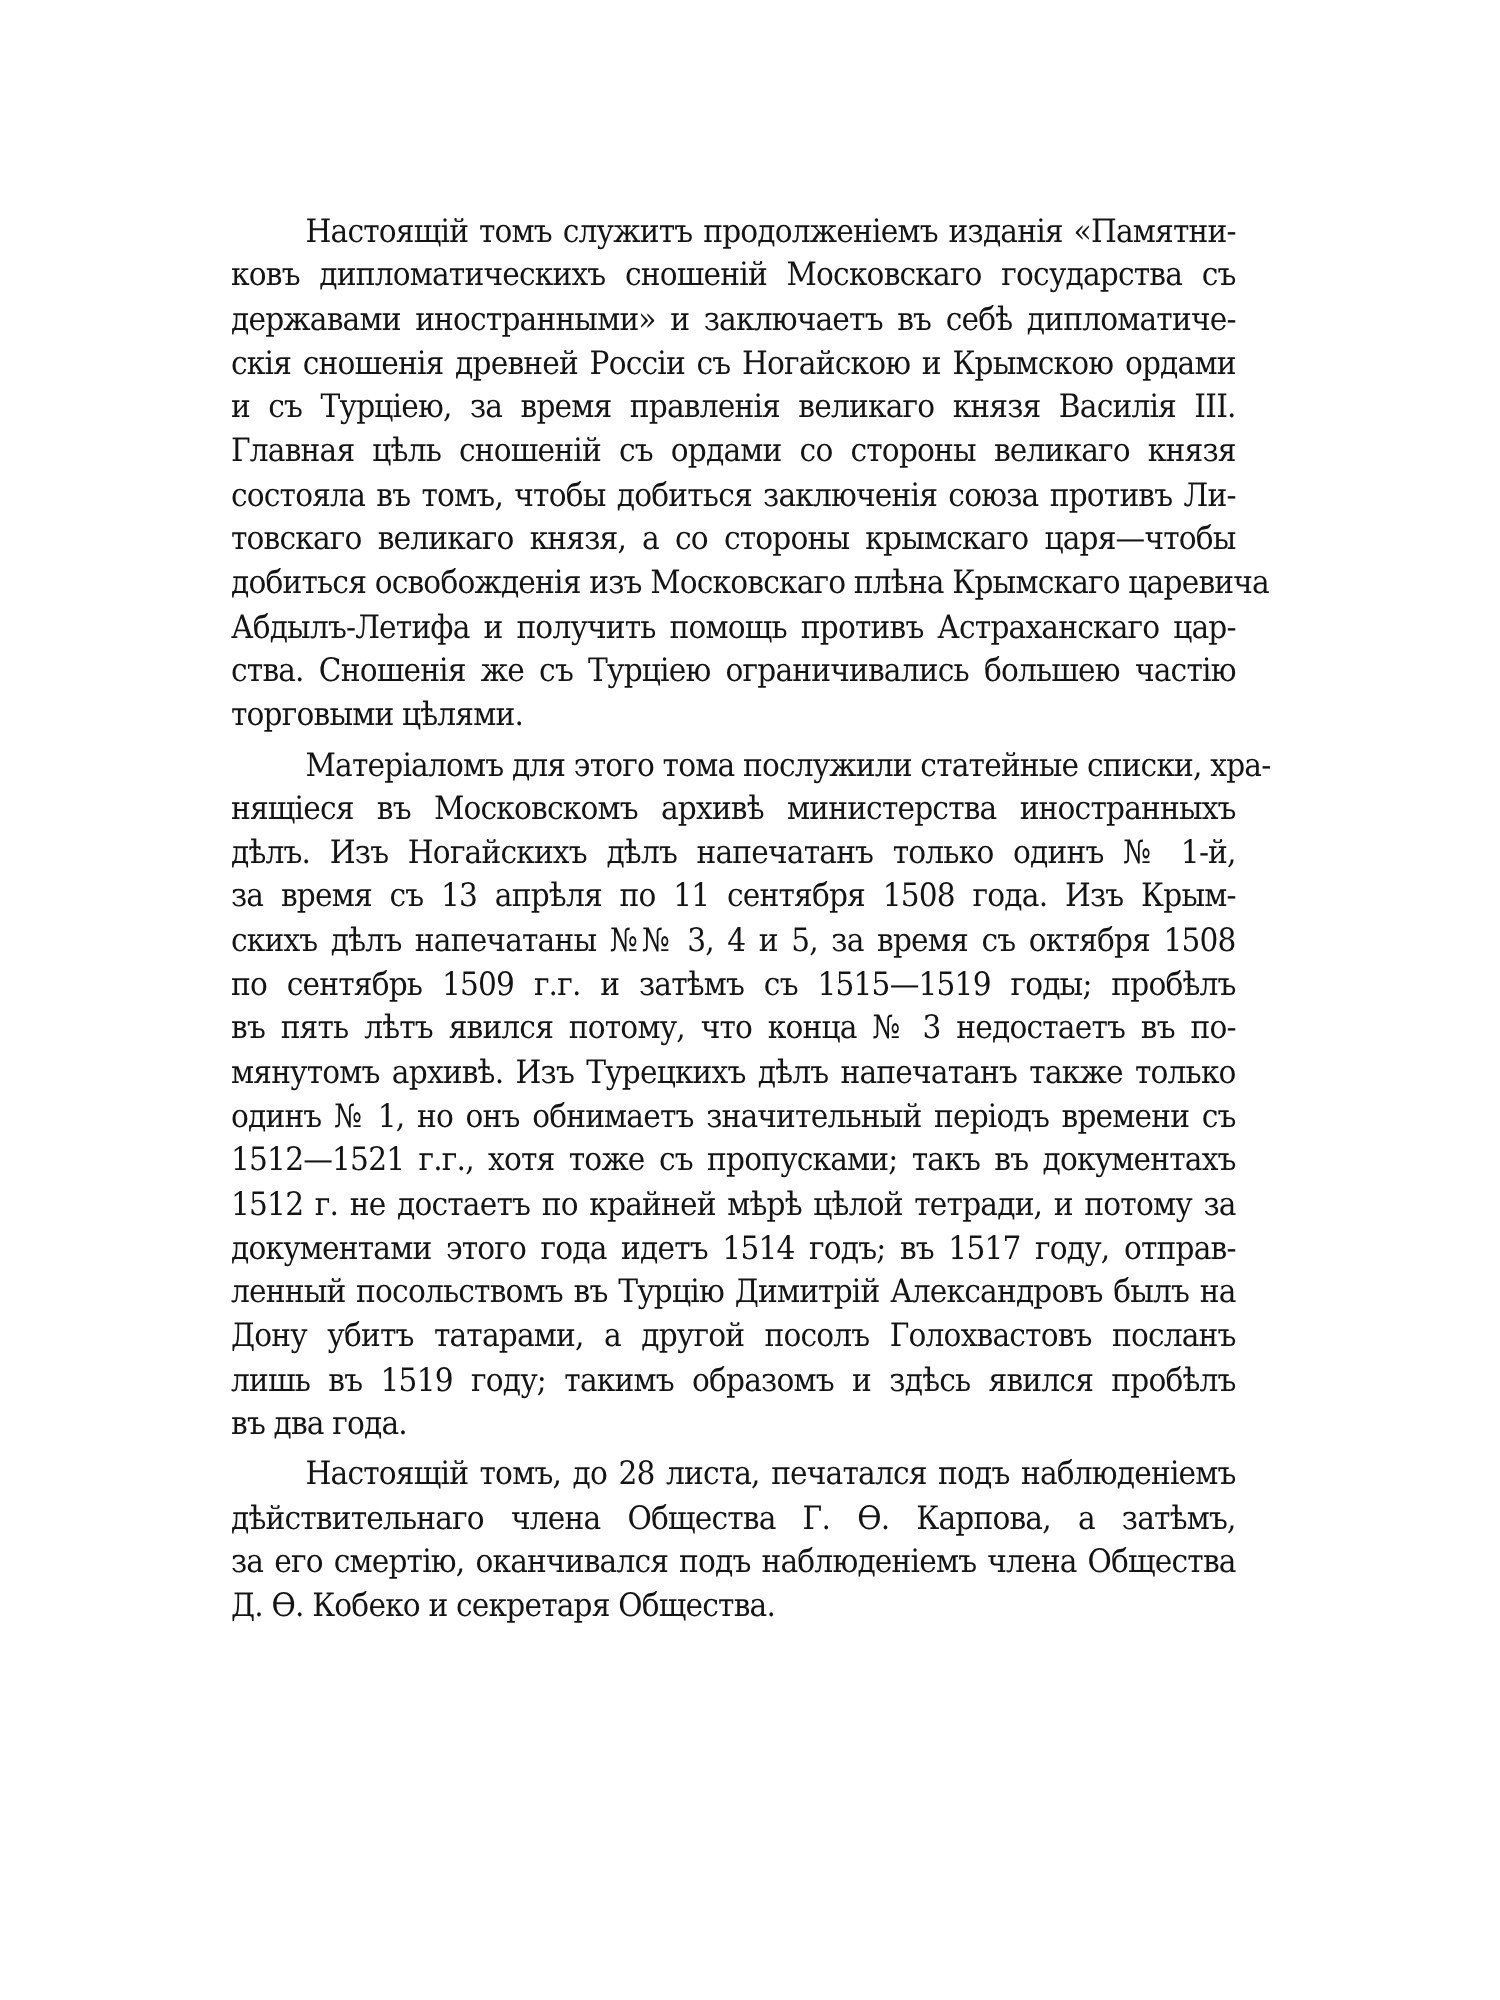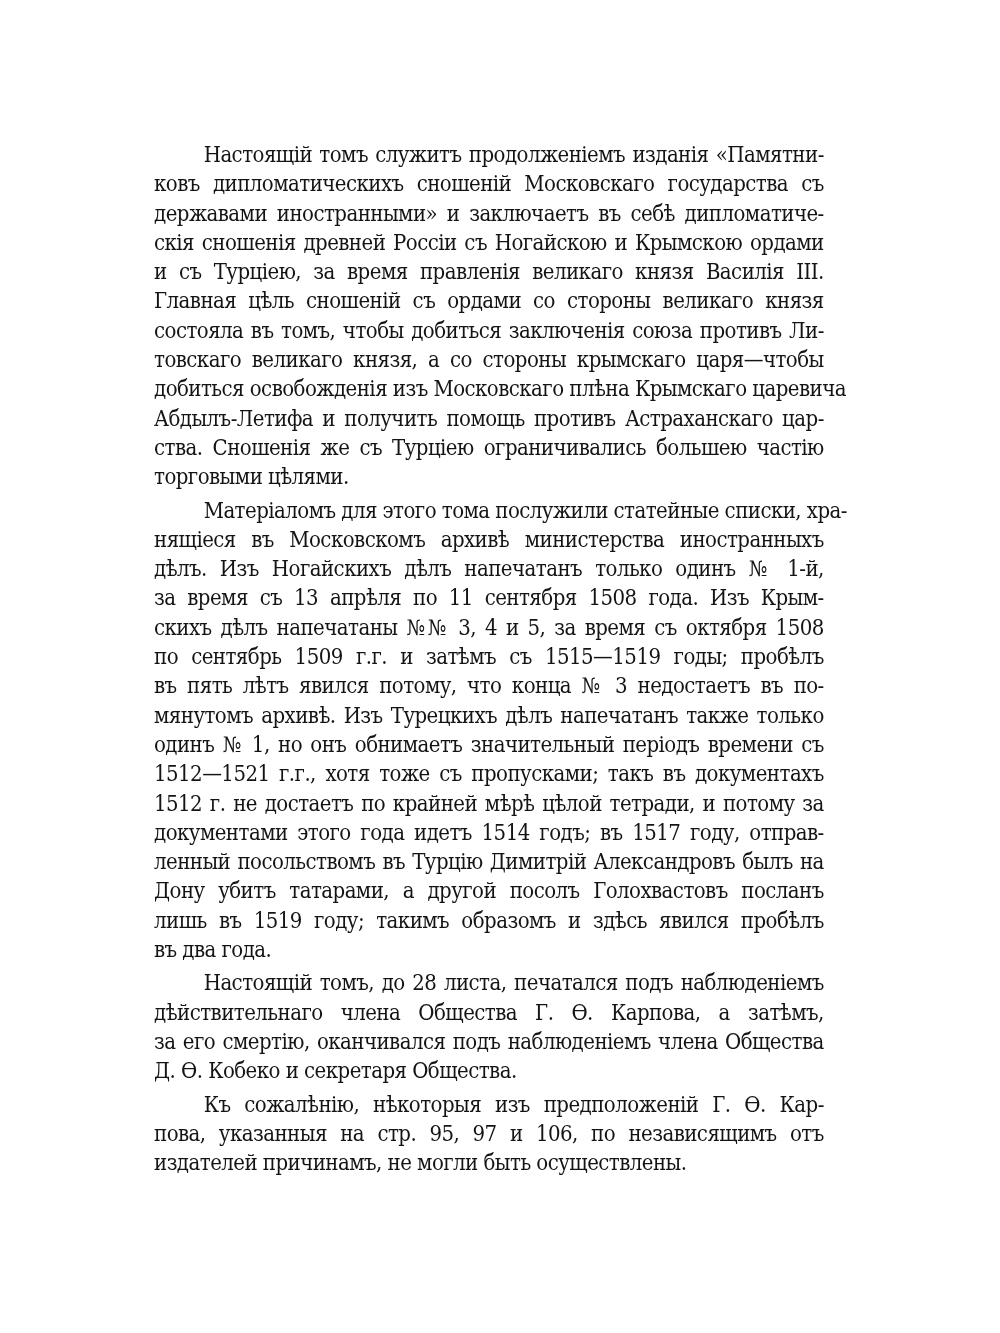--- a/index.html
+++ b/index.html
@@ -98,20 +98,15 @@
 
     <div>
       <div class="line indent">Настоящій томъ, до 28 листа, печатался подъ наблюденіемъ</div>
       <div class="line">дѣйствительнаго члена Общества Г. Ѳ. Карпова, а затѣмъ,</div>
       <div class="line">за его смертію, оканчивался подъ наблюденіемъ члена Общества</div>
       <div class="line last">Д. Ѳ. Кобеко и секретаря Общества.</div>
     </div>
 
     <div class="para-gap"></div>
 
-    <div>
-      <div class="line indent">Къ сожалѣнію, нѣкоторыя изъ предположеній Г. Ѳ. Кар-</div>
-      <div class="line">пова, указанныя на стр. 95, 97 и 106, по независящимъ отъ</div>
-      <div class="line last">издателей причинамъ, не могли быть осуществлены.</div>
-    </div>
 
   </div>
 </div>
 
 </body></html>

